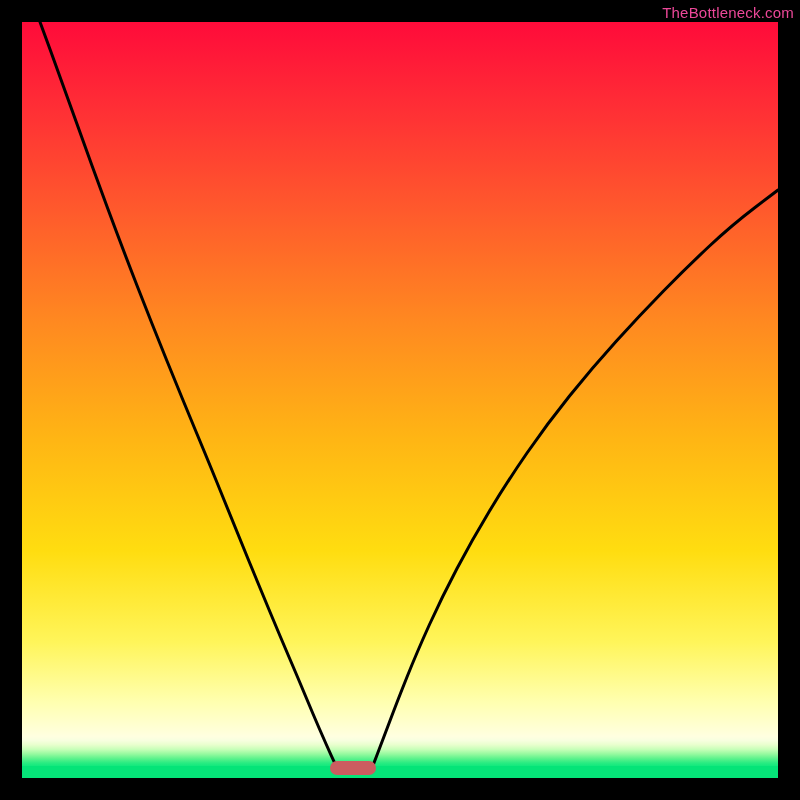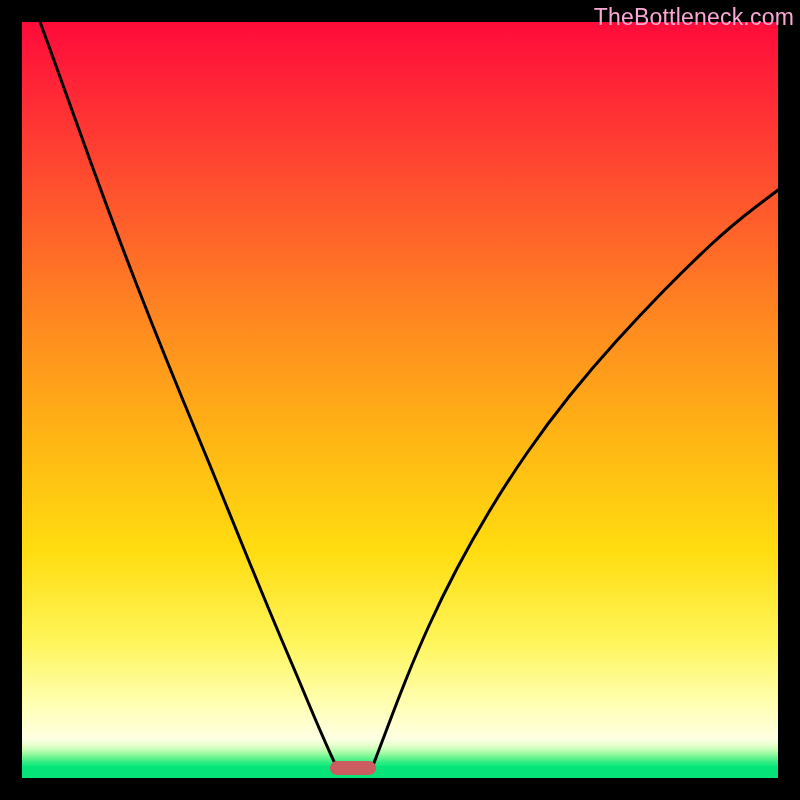--- a/index.html
+++ b/index.html
@@ -54,22 +54,22 @@
     bottom: 0;
     width: 100%;
     height: 12px;
     background: #05e478;
   }
 
   .watermark {
     position: absolute;
     top: 4px;
     right: 6px;
-    color: #f9a8d4;
-    font-size: 23px;
+    color: #ec4899;
+    font-size: 15px;
     letter-spacing: 0.2px;
     font-weight: 500;
     user-select: none;
     z-index: 20;
   }
   svg.curves {
     position: absolute;
     left: 0;
     top: 0;
     width: 100%;

